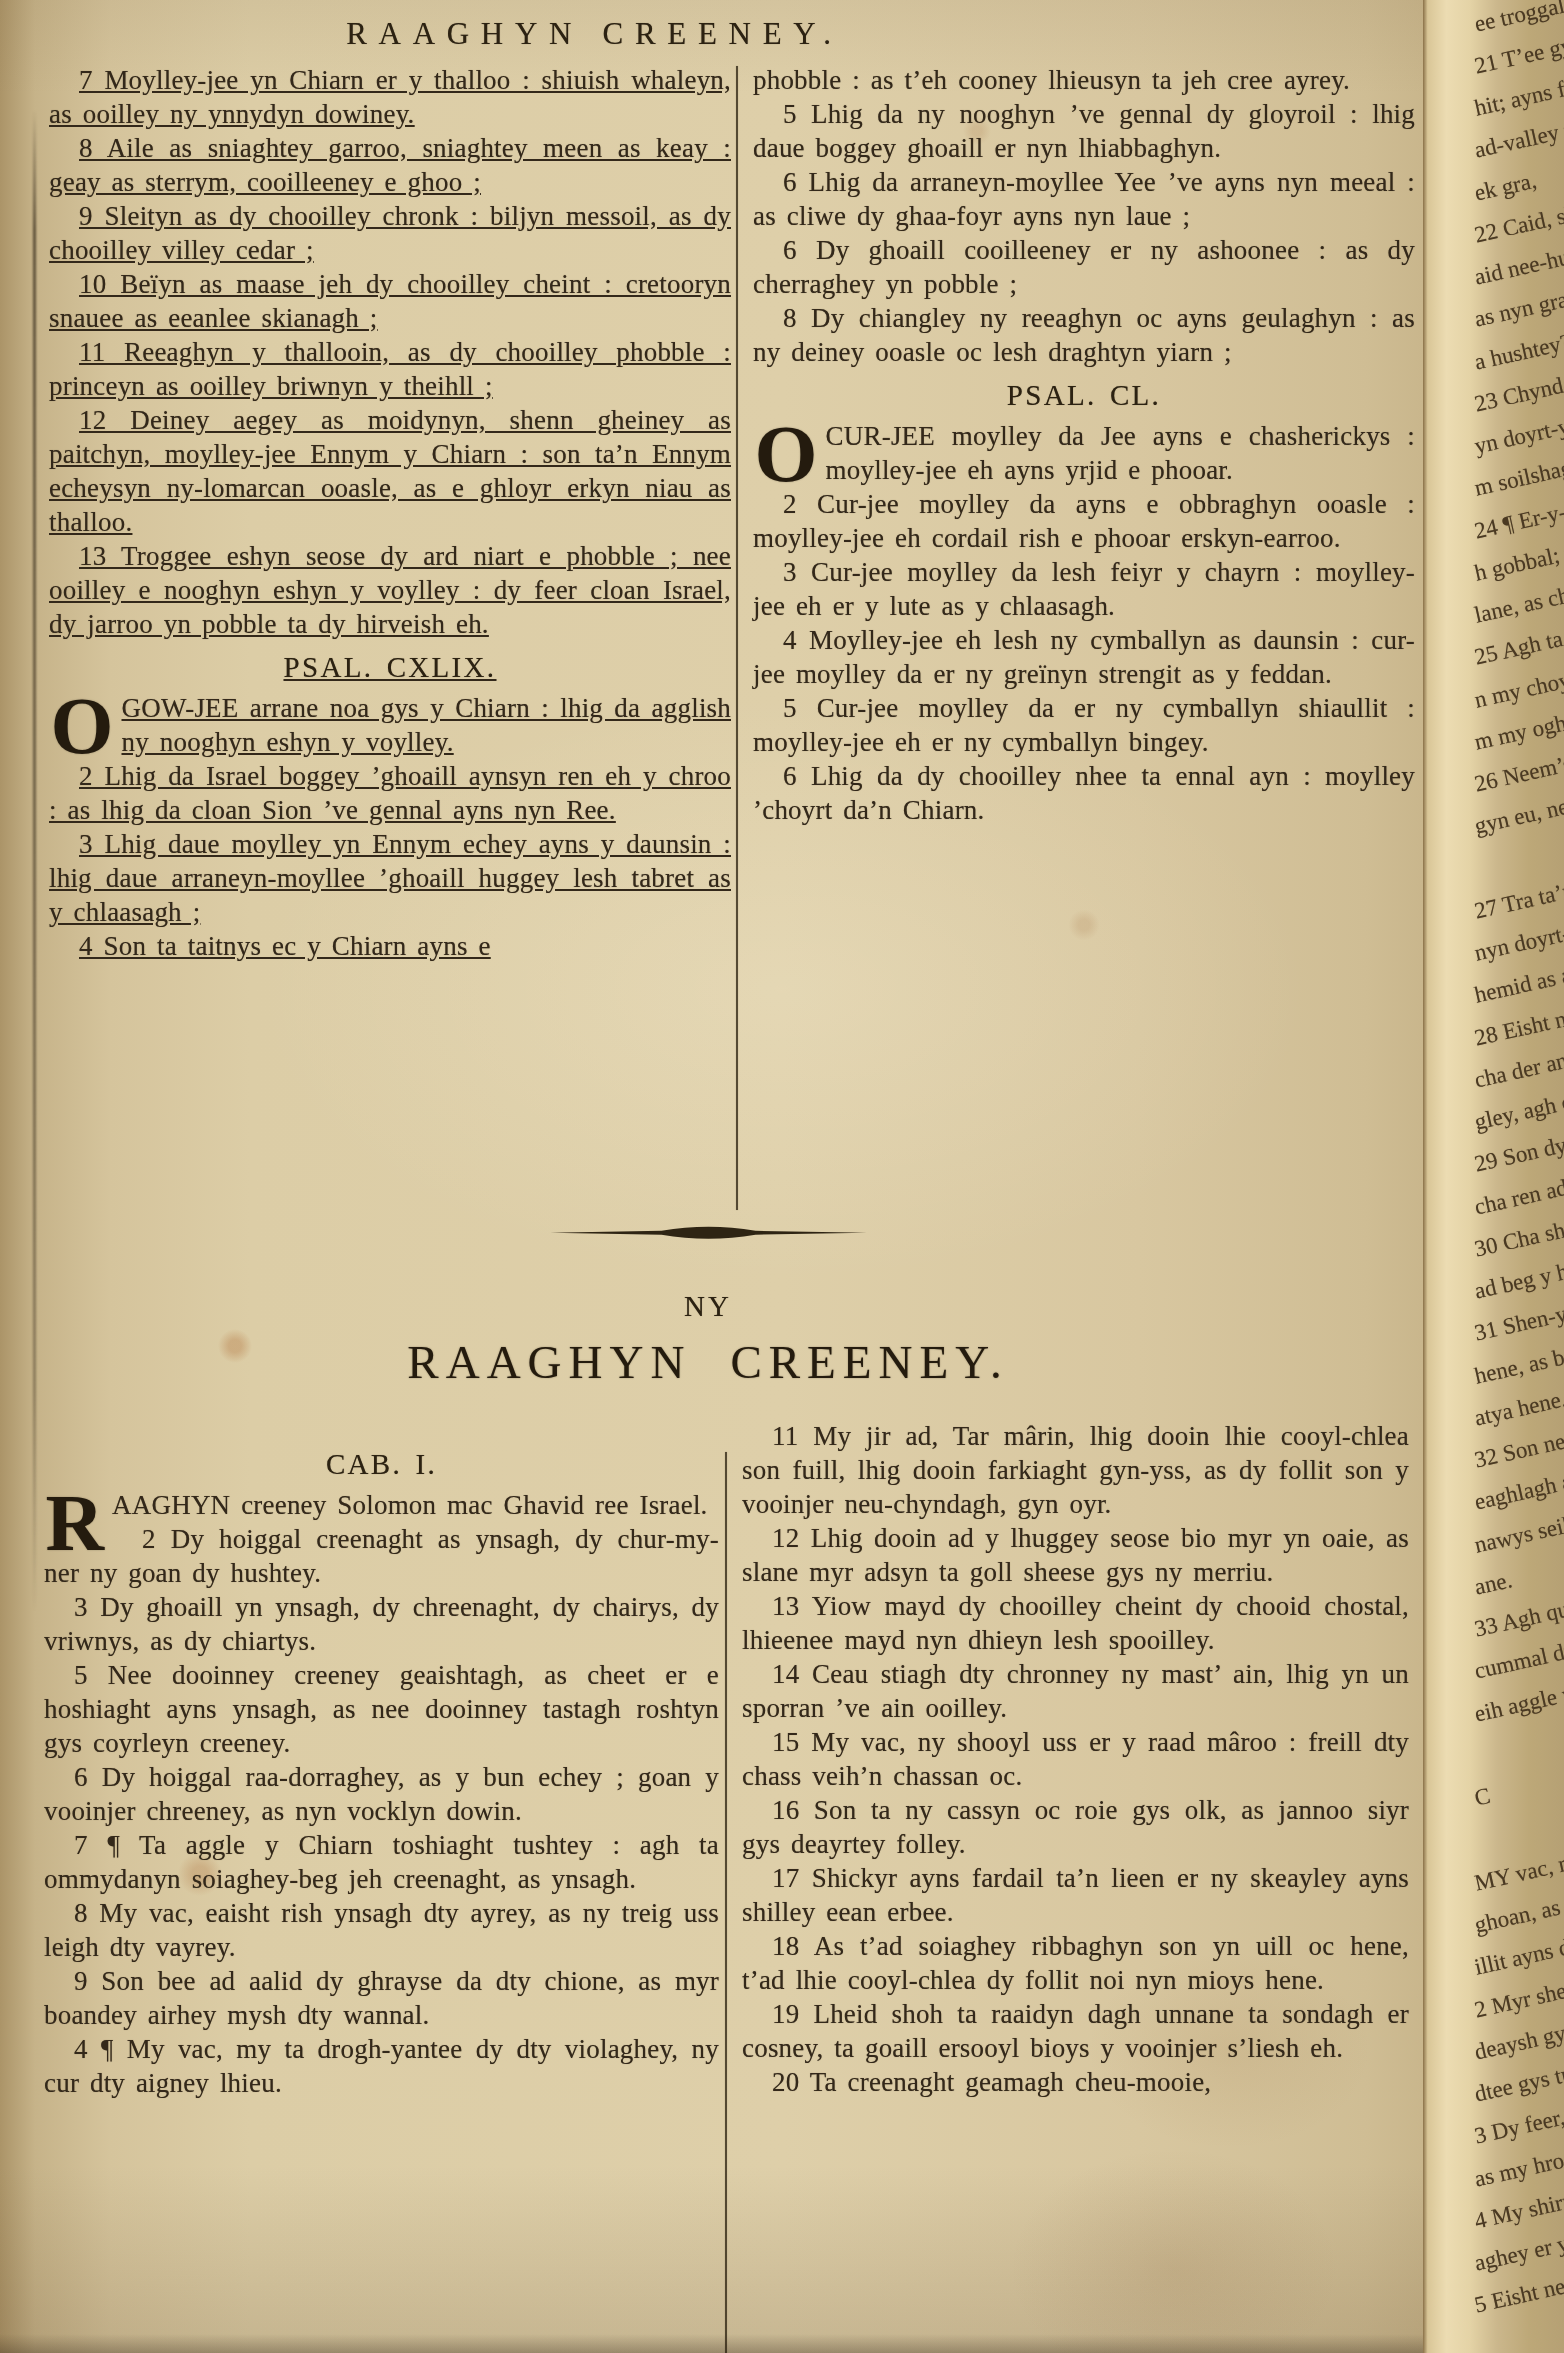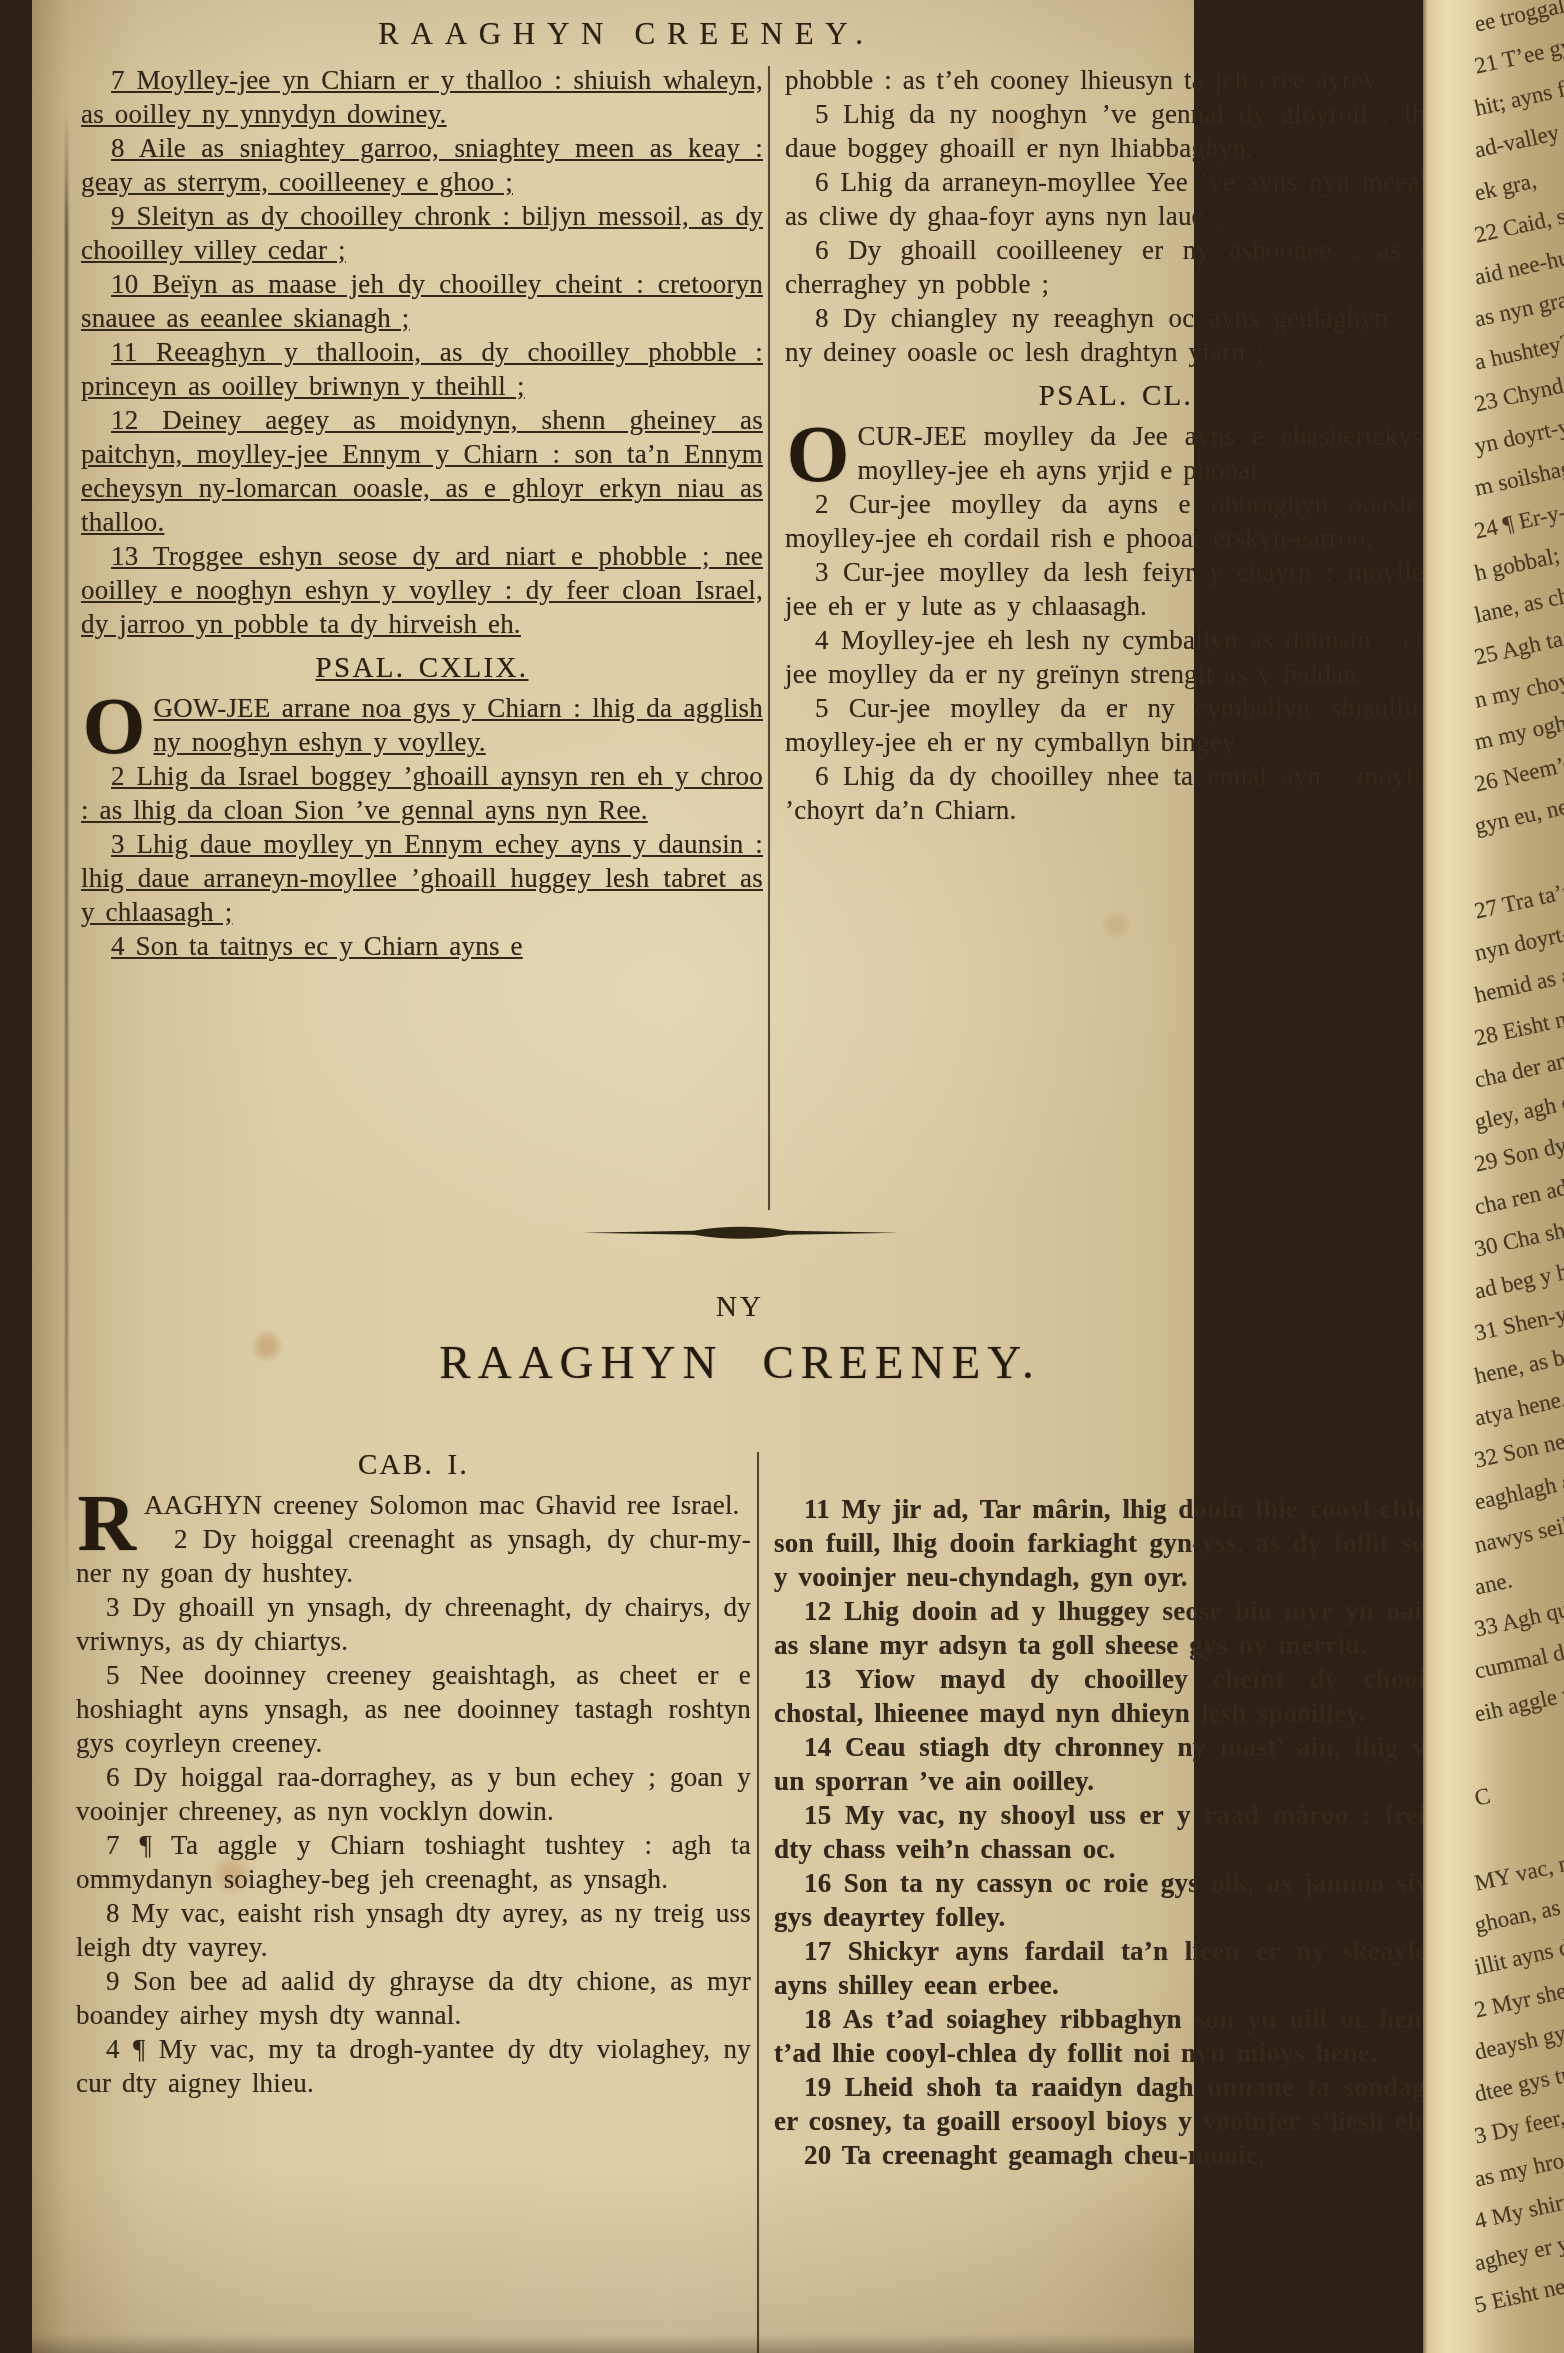--- a/index.html
+++ b/index.html
@@ -4,33 +4,32 @@
 <style>
   html,body{margin:0;padding:0;}
   body{
     width:1565px;height:2354px;position:relative;overflow:hidden;
     background:#2b2117;
     font-family:"Liberation Serif", serif;
   }
   .page{position:absolute;inset:0;}
   
   .sheet{
-    position:absolute;left:0;top:0;width:1162px;height:2354px;
+    position:absolute;left:0;top:0;width:1423px;height:2354px;
     color:#33281a;
     background:
       radial-gradient(circle at 235px 1346px, rgba(167,92,34,.28) 0 6.3px, rgba(167,92,34,0) 17px),
       radial-gradient(circle at 200px 1874px, rgba(160,85,30,.22) 0 7.8px, rgba(160,85,30,0) 22px),
       radial-gradient(circle at 977px 131px, rgba(150,90,40,.15) 0 4.7px, rgba(150,90,40,0) 14px),
       radial-gradient(circle at 1084px 925px, rgba(150,90,40,.14) 0 5.5px, rgba(150,90,40,0) 15.6px),
       radial-gradient(ellipse 203px 141px at 1229px 2050px, rgba(140,95,45,.10), rgba(140,95,45,0) 70%),
       radial-gradient(ellipse 235px 172px at 1174px 2269px, rgba(120,80,40,.12), rgba(120,80,40,0) 70%),
       radial-gradient(ellipse 704px 391px at 55% 42%, rgba(255,248,225,.20), rgba(255,248,225,0) 75%),
       linear-gradient(180deg, rgba(120,95,60,.10), rgba(0,0,0,0) 94px, rgba(0,0,0,0) 92%, rgba(90,65,35,.18)),
       linear-gradient(90deg,#ab9468 0px,#c6b389 35px,#d5c49c 110px,#dccda6 250px,#decfa9 55%,#d8c7a0 80%,#cfbd94 96%,#c9b68c 100%);
-    margin-left: 32px;
   }
   .gutterline{
     position:absolute;left:33px;top:110px;width:3.1px;height:1502px;
     background:linear-gradient(180deg, rgba(35,25,12,0), rgba(35,25,12,.62) 8%, rgba(35,25,12,.5) 55%, rgba(35,25,12,.35) 85%, rgba(35,25,12,0));
     filter:blur(0.8px);border-radius:2.3px;
   }
   .runhead{
     position:absolute;left:31px;top:15.6px;width:1127px;
     text-align:center;font-size:31px;letter-spacing:11.7px;color:#2c2212;
     text-shadow:0 0 0.8px rgba(44,34,18,.55);
@@ -39,21 +38,21 @@
   .rule-top{left:736px;top:66px;height:1144px;}
   .rule-bottom{left:725px;top:1452px;height:901px;}
   .col{
     position:absolute;text-align:justify;
     font-size:27px;line-height:34px;word-spacing:3.9px;letter-spacing:0.2px;
     text-shadow:0 0 0.8px rgba(53,42,24,.5);
   }
   #colTL{left:49px;top:63px;width:682px;text-decoration:underline;}
   #colTR{left:753px;top:63px;width:662px;}
   #colBL{left:44px;top:1438px;width:675px;}
-  #colBR{left:742px;top:1492px;width:667px;font-weight:bold;}
+  #colBR{left:742px;top:1419px;width:667px;}
   .verse{margin:0;text-indent:30px;}
   .verse.cont{text-indent:0;}
   .verse.dc{text-indent:0;}
   .psal-head{
     text-align:center;font-size:29px;letter-spacing:2.3px;margin:9.4px 0 6.3px;
     color:#2c2212;text-shadow:0 0 0.8px rgba(44,34,18,.55);
   }
   .cap{
     float:left;font-size:81px;line-height:59px;font-weight:bold;
     margin:6.3px 7.8px 0 1.6px;color:#241b0e;text-shadow:0 0 1.6px rgba(36,27,14,.4);

